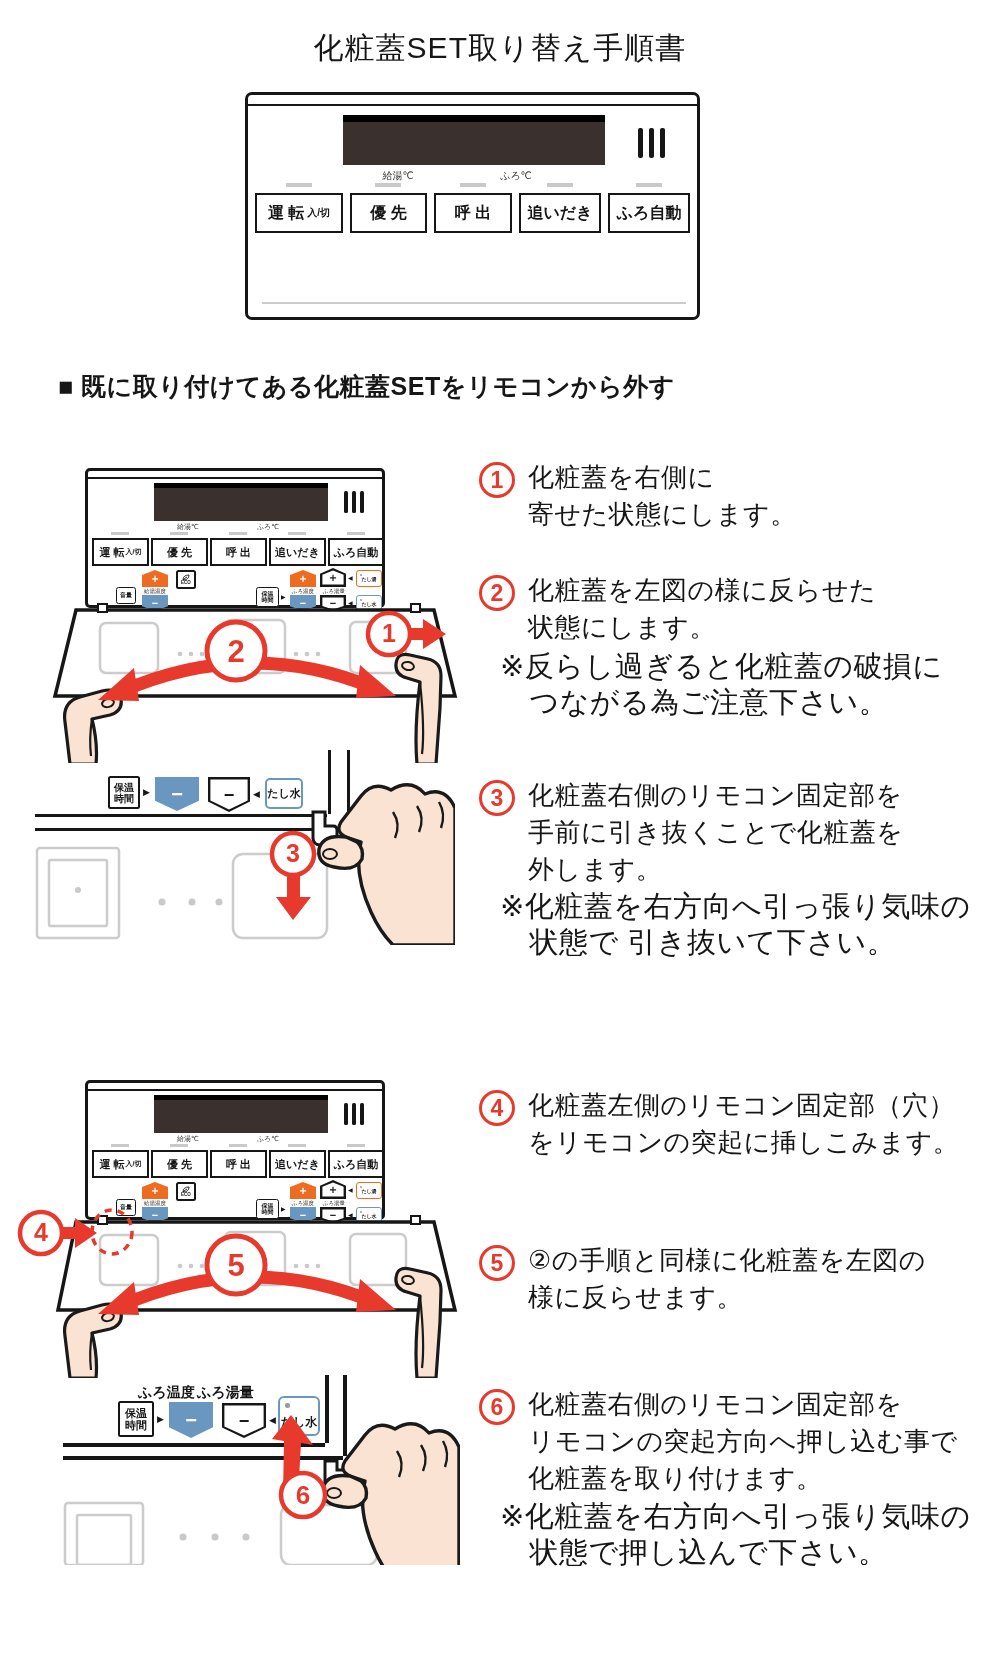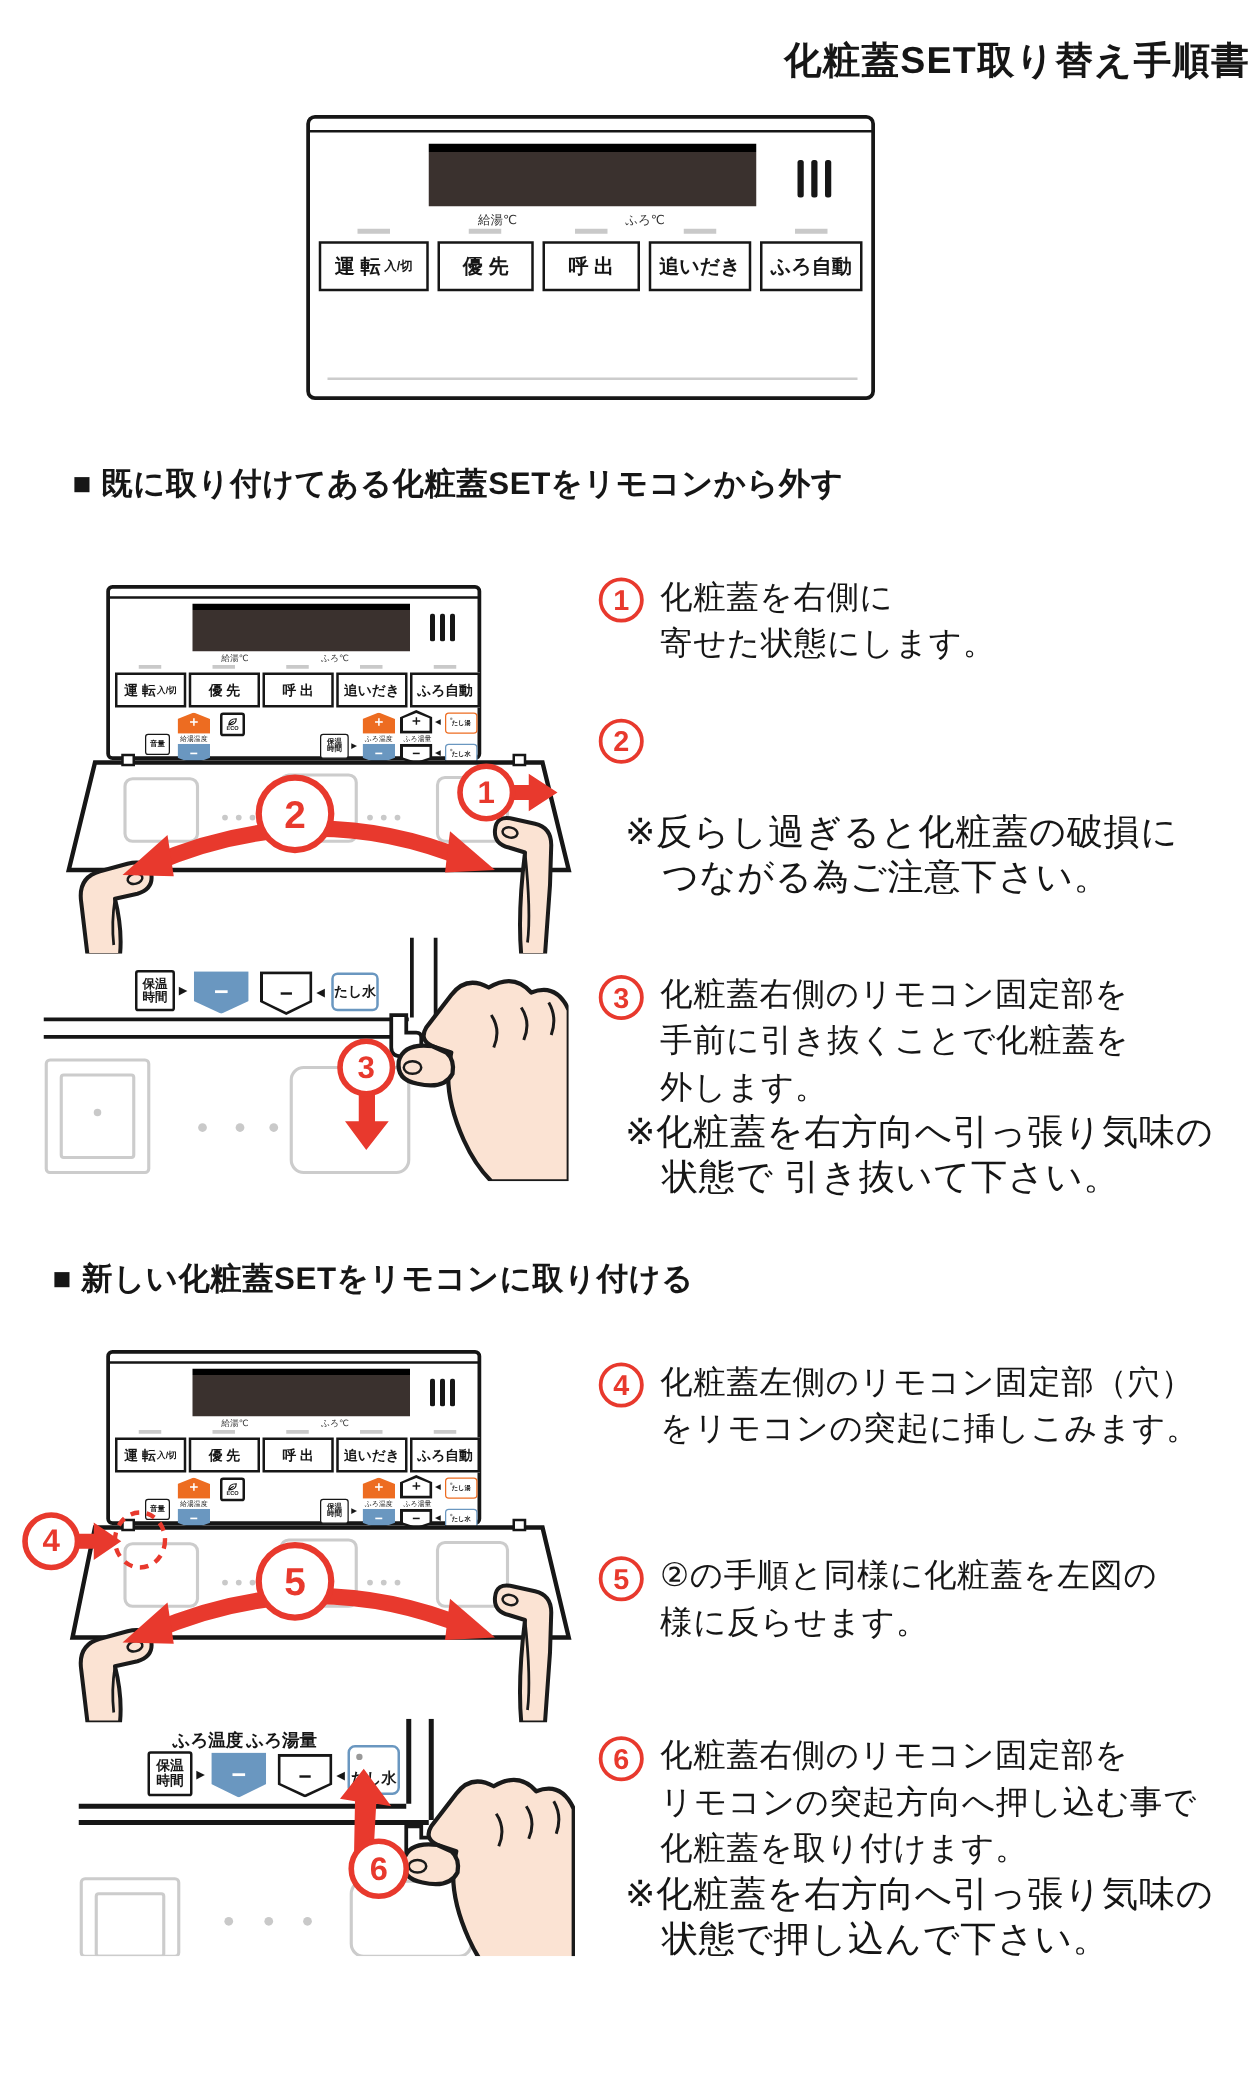--- a/index.html
+++ b/index.html
@@ -1,18 +1,18 @@
 <!DOCTYPE html>
 <html><head>
 <meta charset="utf-8">
 <style>
 *{margin:0;padding:0;box-sizing:border-box}
 body{background:#fff;font-family:"Liberation Sans","DejaVu Sans",sans-serif;color:#161616}
 #page{position:relative;width:1000px;height:1661px;background:#fff;overflow:hidden}
-.title{position:absolute;top:28px;left:0;width:100%;text-align:right;font-size:30px;font-weight:700;letter-spacing:1px}
+.title{position:absolute;top:28px;left:0;width:100%;text-align:center;font-size:30px;font-weight:400;letter-spacing:1px}
 .sec-h{position:absolute;font-size:25px;font-weight:600;letter-spacing:.5px}
 
 .remote-top{position:absolute;border:3px solid #161616;border-radius:7px;background:#fff}
 .lid{position:absolute;left:-1px;right:-1px;top:9px;border-bottom:2.5px solid #161616}
 .display{position:absolute;background:linear-gradient(#000 0 7px,#3a312e 7px)}
 .speaker{position:absolute;display:flex;gap:6px}
 .speaker i{width:5px;height:30px;background:#161616;border-radius:2px}
 .tlabel{position:absolute;top:74px;width:60px;text-align:center;font-size:10px;color:#333}
 .dash{position:absolute;top:88px;height:4px;background:#c9c9c9}
 .rbtn{position:absolute;top:98px;height:40px;border:2.5px solid #161616;display:flex;align-items:center;justify-content:center;font-size:16px;font-weight:700;background:#fff;gap:3px}
@@ -201,20 +201,22 @@
         <circle cx="349" cy="196" r="21" fill="#fff" stroke="#e8392d" stroke-width="4.5"></circle>
         <text x="349" y="204" class="cnum" font-size="25">1</text>
       </g>
     </svg>
   </div>
 
   <div class="step-num" style="left:479px;top:462px">1</div>
   <div class="step-text" style="left:528px;top:459px">化粧蓋を右側に
 寄せた状態にします。</div>
   <div class="step-num" style="left:479px;top:575px">2</div>
+  <div class="step-text" style="left:528px;top:572px">化粧蓋を左図の様に反らせた
+状態にします。</div>
   <div class="step-note" style="left:500px;top:648px">※反らし過ぎると化粧蓋の破損に
 　つながる為ご注意下さい。</div>
 
   <div class="illus" style="left:25px;top:750px;width:430px;height:195px">
     <div class="sq" style="left:83px;top:26px;width:32px;height:33px;font-size:10px;line-height:11px;border-width:2.5px">保温
 時間</div>
     <span class="ticon" style="left:118px;top:38px;font-size:9px">▶</span>
     <div class="pent down blue" style="left:130px;top:27px;width:44px;height:34px;font-size:20px">
         <span>−</span>
       </div>
@@ -258,21 +260,20 @@
     </svg>
   </div>
 
   <div class="step-num" style="left:479px;top:780px">3</div>
   <div class="step-text" style="left:528px;top:777px">化粧蓋右側のリモコン固定部を
 手前に引き抜くことで化粧蓋を
 外します。</div>
   <div class="step-note" style="left:500px;top:888px">※化粧蓋を右方向へ引っ張り気味の
 　状態で 引き抜いて下さい。</div>
 
-  <div class="sec-h" style="left:42px;top:1006px">■ 新しい化粧蓋SETをリモコンに取り付ける</div>
 
   <div class="illus" style="left:0;top:1048px;width:470px;height:330px">
     <div class="mface" style="left:85px;top:32px">
       <div class="mlid"></div>
       <div class="mdisplay"></div>
       <div class="mspeaker">
           <i></i>
           <i></i>
           <i></i>
         </div>

